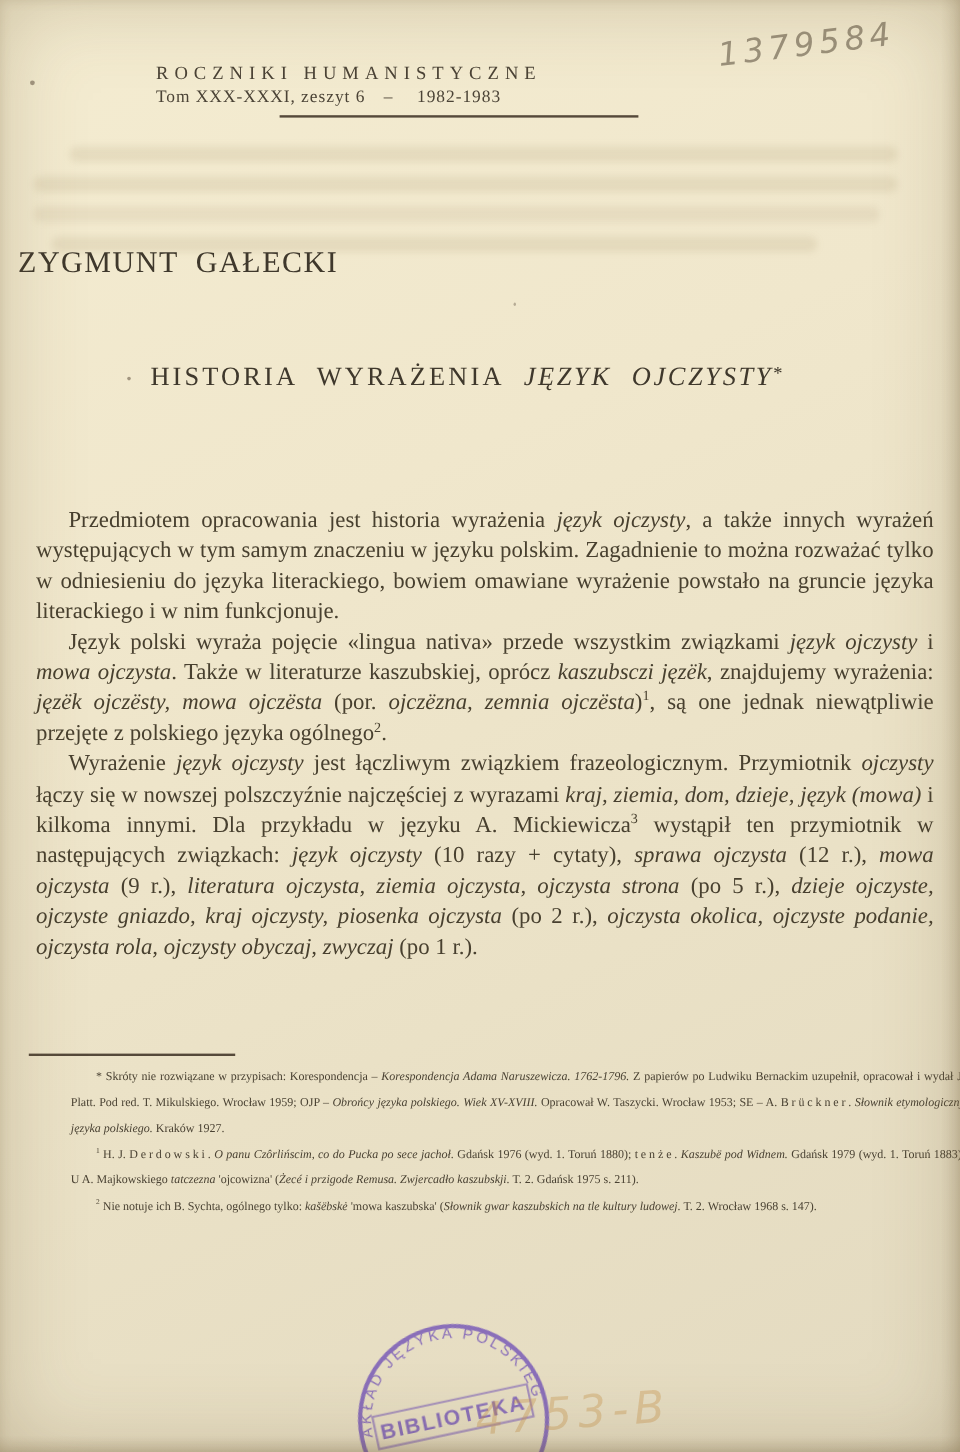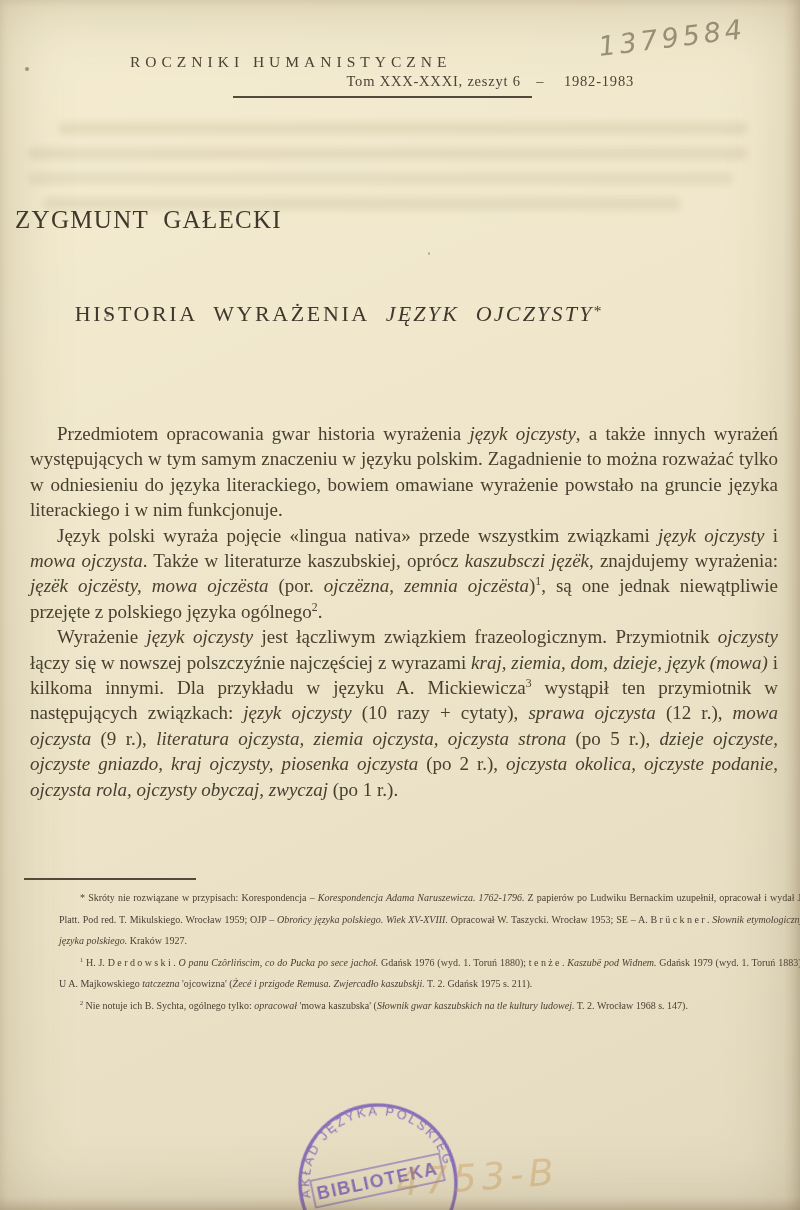--- a/index.html
+++ b/index.html
@@ -16,33 +16,33 @@
     box-shadow:inset 0 0 70px rgba(110,90,50,.28), inset 0 0 10px rgba(110,90,50,.18);
   }
   .edge-shade{position:absolute;right:0;top:0;width:16px;height:100%;
     background:linear-gradient(to left,rgba(100,80,45,.14),rgba(100,80,45,0));pointer-events:none;}
   .bottom-shade{position:absolute;left:0;bottom:0;width:100%;height:14px;
     background:linear-gradient(to top,rgba(100,80,45,.16),rgba(100,80,45,0));pointer-events:none;}
 
   
   .journal{position:absolute;left:130px;top:53px;width:504px;
     font-size:15.5px;letter-spacing:5px;color:#4b4336;white-space:nowrap;}
-  .issue{position:absolute;left:130px;top:73px;width:504px;text-align:right;
+  .issue{position:absolute;left:130px;top:73px;width:504px;text-align:left;
     font-size:14.5px;letter-spacing:.8px;color:#4b4336;white-space:nowrap;}
   .header-rule{position:absolute;left:233px;top:96px;width:299px;height:2px;background:#55493a;}
 
   .hand-number{position:absolute;left:598px;top:22px;
     font-family:"DejaVu Sans",sans-serif;font-style:italic;font-weight:300;
     font-size:27px;letter-spacing:4px;color:rgba(125,115,95,.75);
     transform:rotate(-7deg);}
 
   .author{position:absolute;left:15px;top:206px;font-size:25px;
     letter-spacing:1.3px;word-spacing:7px;color:#3f382c;}
 
-  .title{position:absolute;left:12px;top:301px;width:652px;text-align:center;
+  .title{position:absolute;left:0;top:301px;width:652px;text-align:right;
     font-size:22px;letter-spacing:2.6px;word-spacing:9px;color:#3f382c;white-space:nowrap;}
   .title .it{letter-spacing:2.2px;}
   .title .mark{font-size:.7em;vertical-align:.35em;letter-spacing:0;}
 
   
   .body-text{position:absolute;left:30px;top:421px;width:748px;
     font-size:19px;line-height:25.4px;text-align:justify;color:#48402f;}
   .body-text p{margin:0;text-indent:27px;}
 
   .it{font-style:italic;}
@@ -99,31 +99,31 @@
 
   <div class="author">ZYGMUNT GAŁECKI</div>
 
   <div class="title">
     <span>HISTORIA WYRAŻENIA</span>
     <span> </span>
     <span class="it">JĘZYK OJCZYSTY</span><span class="mark">*</span>
   </div>
 
   <div class="body-text">
-    <p><span>Przedmiotem opracowania gwar historia wyrażenia </span><span class="it">język ojczysty</span><span>, a także innych wyrażeń występujących w tym samym znaczeniu w języku polskim. Zagadnienie to można rozważać tylko w odniesieniu do języka literackiego, bowiem omawiane wyrażenie powstało na gruncie języka literackiego i w nim funkcjonuje.</span></p>
+    <p><span>Przedmiotem opracowania jest historia wyrażenia </span><span class="it">język ojczysty</span><span>, a także innych wyrażeń występujących w tym samym znaczeniu w języku polskim. Zagadnienie to można rozważać tylko w odniesieniu do języka literackiego, bowiem omawiane wyrażenie powstało na gruncie języka literackiego i w nim funkcjonuje.</span></p>
     <p><span>Język polski wyraża pojęcie «lingua nativa» przede wszystkim związkami </span><span class="it">język ojczysty</span><span> i </span><span class="it">mowa ojczysta</span><span>. Także w literaturze kaszubskiej, oprócz </span><span class="it">kaszubsczi jęzëk</span><span>, znajdujemy wyrażenia: </span><span class="it">jęzëk ojczësty, mowa ojczësta</span><span> (por. </span><span class="it">ojczëzna, zemnia ojczësta</span><span>)</span><sup class="fnref">1</sup><span>, są one jednak niewątpliwie przejęte z polskiego języka ogólnego</span><sup class="fnref">2</sup><span>.</span></p>
     <p><span>Wyrażenie </span><span class="it">język ojczysty</span><span> jest łączliwym związkiem frazeologicznym. Przymiotnik </span><span class="it">ojczysty</span><span> łączy się w nowszej polszczyźnie najczęściej z wyrazami </span><span class="it">kraj, ziemia, dom, dzieje, język (mowa)</span><span> i kilkoma innymi. Dla przykładu w języku A. Mickiewicza</span><sup class="fnref">3</sup><span> wystąpił ten przymiotnik w następujących związkach: </span><span class="it">język ojczysty</span><span> (10 razy + cytaty), </span><span class="it">sprawa ojczysta</span><span> (12 r.), </span><span class="it">mowa ojczysta</span><span> (9 r.), </span><span class="it">literatura ojczysta, ziemia ojczysta, ojczysta strona</span><span> (po 5 r.), </span><span class="it">dzieje ojczyste, ojczyste gniazdo, kraj ojczysty, piosenka ojczysta</span><span> (po 2 r.), </span><span class="it">ojczysta okolica, ojczyste podanie, ojczysta rola, ojczysty obyczaj, zwyczaj</span><span> (po 1 r.).</span></p>
   </div>
 
   <div class="fn-rule"></div>
 
   <div class="footnotes">
     <p><span>* Skróty nie rozwiązane w przypisach: Korespondencja – </span><span class="it">Korespondencja Adama Naruszewicza. 1762-1796.</span><span> Z papierów po Ludwiku Bernackim uzupełnił, opracował i wydał J. Platt. Pod red. T. Mikulskiego. Wrocław 1959; OJP – </span><span class="it">Obrońcy języka polskiego. Wiek XV-XVIII.</span><span> Opracował W. Taszycki. Wrocław 1953; SE – A. </span><span class="ls">Brückner</span><span>. </span><span class="it">Słownik etymologiczny języka polskiego.</span><span> Kraków 1927.</span></p>
     <p><sup class="fnref">1</sup><span> H. J. </span><span class="ls">Derdowski</span><span>. </span><span class="it">O panu Czôrlińscim, co do Pucka po sece jachoł.</span><span> Gdańsk 1976 (wyd. 1. Toruń 1880); </span><span class="ls">tenże</span><span>. </span><span class="it">Kaszubë pod Widnem.</span><span> Gdańsk 1979 (wyd. 1. Toruń 1883). U A. Majkowskiego </span><span class="it">tatczezna</span><span> 'ojcowizna' (</span><span class="it">Żecé i przigode Remusa. Zwjercadło kaszubskji.</span><span> T. 2. Gdańsk 1975 s. 211).</span></p>
-    <p><sup class="fnref">2</sup><span> Nie notuje ich B. Sychta, ogólnego tylko: </span><span class="it">opracował</span><span> 'mowa kaszubska' (</span><span class="it">Słownik gwar kaszubskich na tle kultury ludowej.</span><span> T. 2. Wrocław 1968 s. 147).</span></p>
+    <p><sup class="fnref">2</sup><span> Nie notuje ich B. Sychta, ogólnego tylko: </span><span class="it">kašëbskė</span><span> 'mowa kaszubska' (</span><span class="it">Słownik gwar kaszubskich na tle kultury ludowej.</span><span> T. 2. Wrocław 1968 s. 147).</span></p>
   </div>
 
   <svg class="stamp" viewBox="0 0 170 170" aria-hidden="true">
     <defs>
       <path id="arcTop" d="M 17,86 A 68,68 0 1 1 153,86" fill="none"></path>
       <path id="arcBottom" d="M 33,86 A 52,52 0 0 0 137,86" fill="none"></path>
     </defs>
     <circle cx="85" cy="85" r="77" fill="none" stroke="currentColor" stroke-width="3.5"></circle>
     <text font-size="12.5" letter-spacing="2.5">
       <textPath href="#arcTop" startOffset="50%" text-anchor="middle">ZAKŁAD JĘZYKA POLSKIEGO</textPath>

